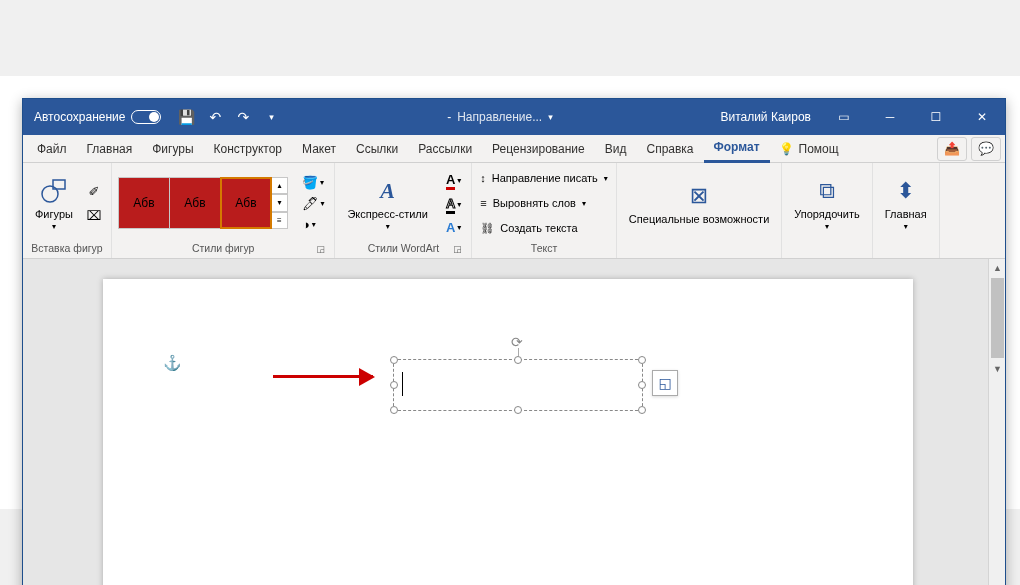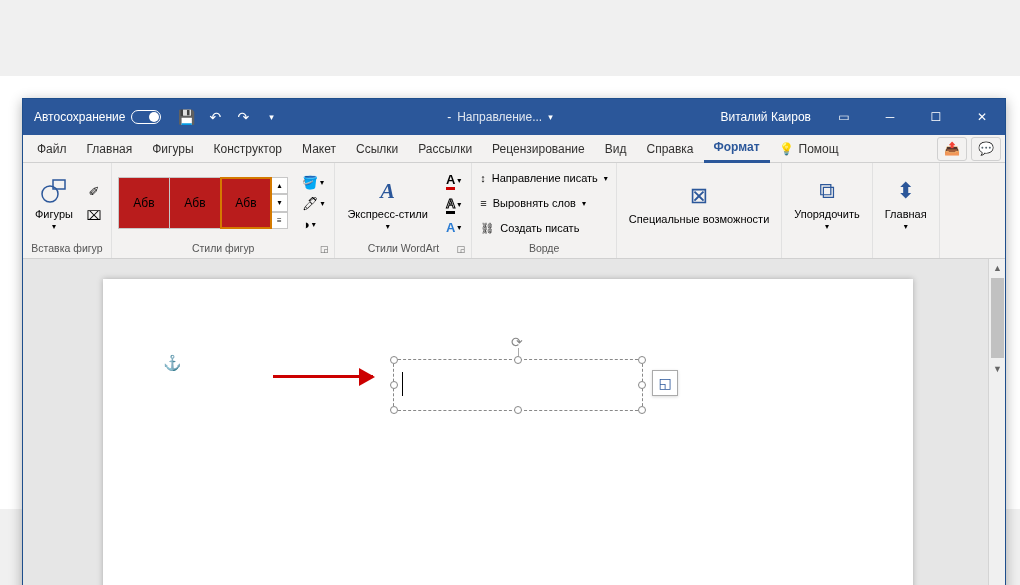--- a/index.html
+++ b/index.html
@@ -19,21 +19,21 @@
 .winbtns{display:flex}
 .winbtn{width:46px;height:36px;display:flex;align-items:center;justify-content:center;cursor:pointer;font-size:12px}
 .tabs{height:28px;background:#f3f2f1;border-bottom:1px solid #d0d0d0;display:flex;align-items:center;padding:0 4px;font-size:12px}
 .tab{padding:0 10px;height:26px;display:flex;align-items:center;cursor:pointer;color:#323130}
 .tab.active{color:#2b579a;font-weight:600;border-bottom:3px solid #2b579a;height:28px}
 .tab-sep{flex:1}
 .tab-ic{width:30px;height:24px;display:flex;align-items:center;justify-content:center;cursor:pointer;margin-left:4px;border:1px solid #d0d0d0;border-radius:3px;font-size:13px}
 .ribbon{height:96px;background:#f3f2f1;border-bottom:1px solid #d0d0d0;display:flex;font-size:11px}
 .group{display:flex;flex-direction:column;padding:3px 6px 2px;border-right:1px solid #e1e1e1;position:relative}
 .group-body{flex:1;display:flex;align-items:center;gap:4px}
-.group-label{height:16px;text-align:right;color:#555;font-size:10.5px;display:flex;align-items:center;justify-content:center;position:relative}
+.group-label{height:16px;text-align:left;color:#555;font-size:10.5px;display:flex;align-items:center;justify-content:center;position:relative}
 .dlg-launch{position:absolute;right:0;bottom:0;width:12px;height:12px;font-size:9px;color:#666;cursor:pointer}
 .big-btn{display:flex;flex-direction:column;align-items:center;justify-content:center;padding:2px 6px;cursor:pointer;height:74px;gap:1px}
 .big-btn .ic{width:32px;height:32px;display:flex;align-items:center;justify-content:center;font-size:22px}
 .big-btn .lbl{font-size:11px;line-height:1.15}
 .mini-row{display:flex;flex-direction:column;gap:2px}
 .mini{width:22px;height:22px;display:flex;align-items:center;justify-content:center;cursor:pointer;font-size:13px}
 .style-g{width:52px;height:52px;border:1px solid #c7c7c7;background:#b91c1c;display:flex;align-items:center;justify-content:center;font-size:12px;cursor:pointer}
 .style-g.sel{border:2px solid #d47a00}
 .style-nav{width:16px;display:flex;flex-direction:column}
 .style-nav div{flex:1;border:1px solid #c7c7c7;border-left:none;display:flex;align-items:center;justify-content:center;font-size:8px;cursor:pointer;background:#fff}
@@ -206,25 +206,25 @@
                 <span>Направление писать</span> 
                 <span style="font-size:8px">▾</span>
               </div>
         <div class="text-line">
                 <span>≡</span>
                 <span>Выровнять слов</span> 
                 <span style="font-size:8px">▾</span>
               </div>
         <div class="text-line">
                 <span>⛓</span>
-                <span>Создать писать</span>
-              </div>
-      </div>
-    </div>
-    <div class="group-label">Ворде</div>
+                <span>Создать текста</span>
+              </div>
+      </div>
+    </div>
+    <div class="group-label">Текст</div>
   </div>
 
   <div class="group">
     <div class="group-body">
       <div class="big-btn">
         <div class="ic" style="color:#2b579a">⊠</div>
         <div class="lbl">Специальные возможности</div>
       </div>
     </div>
     <div class="group-label"></div>

